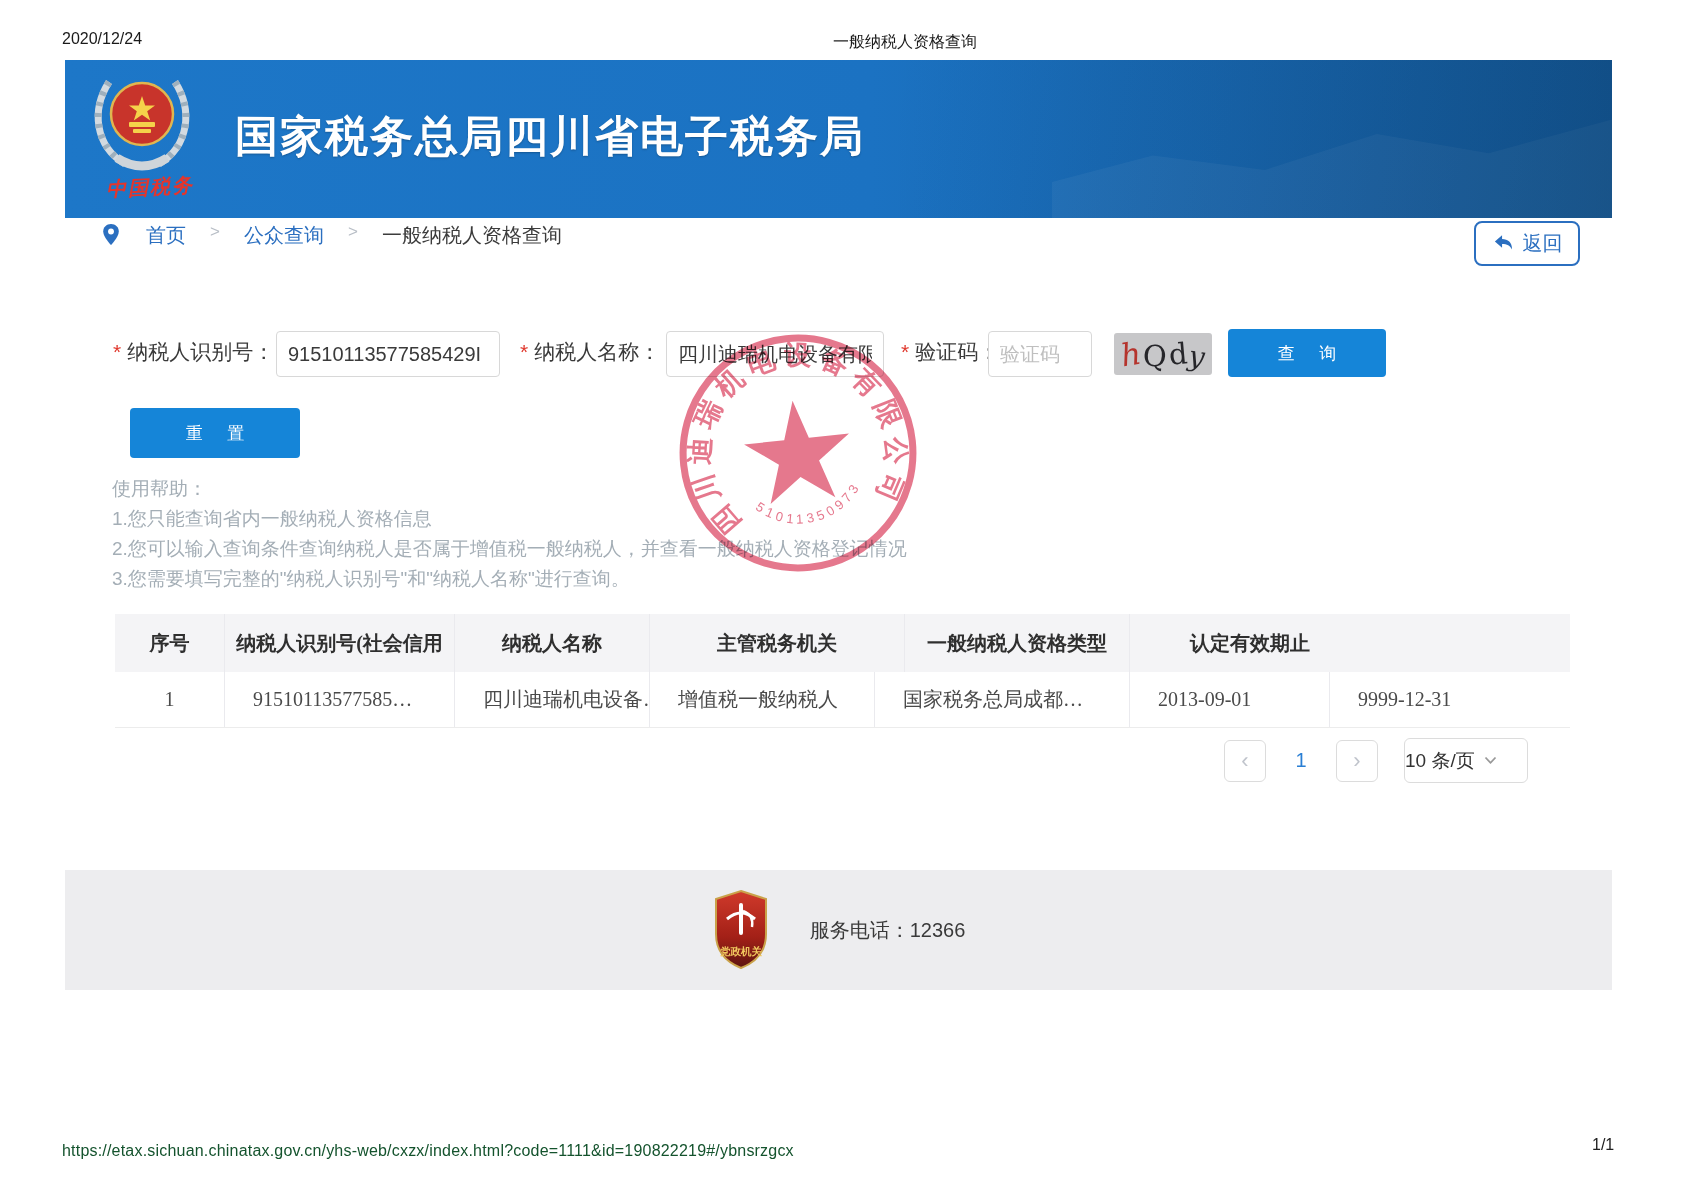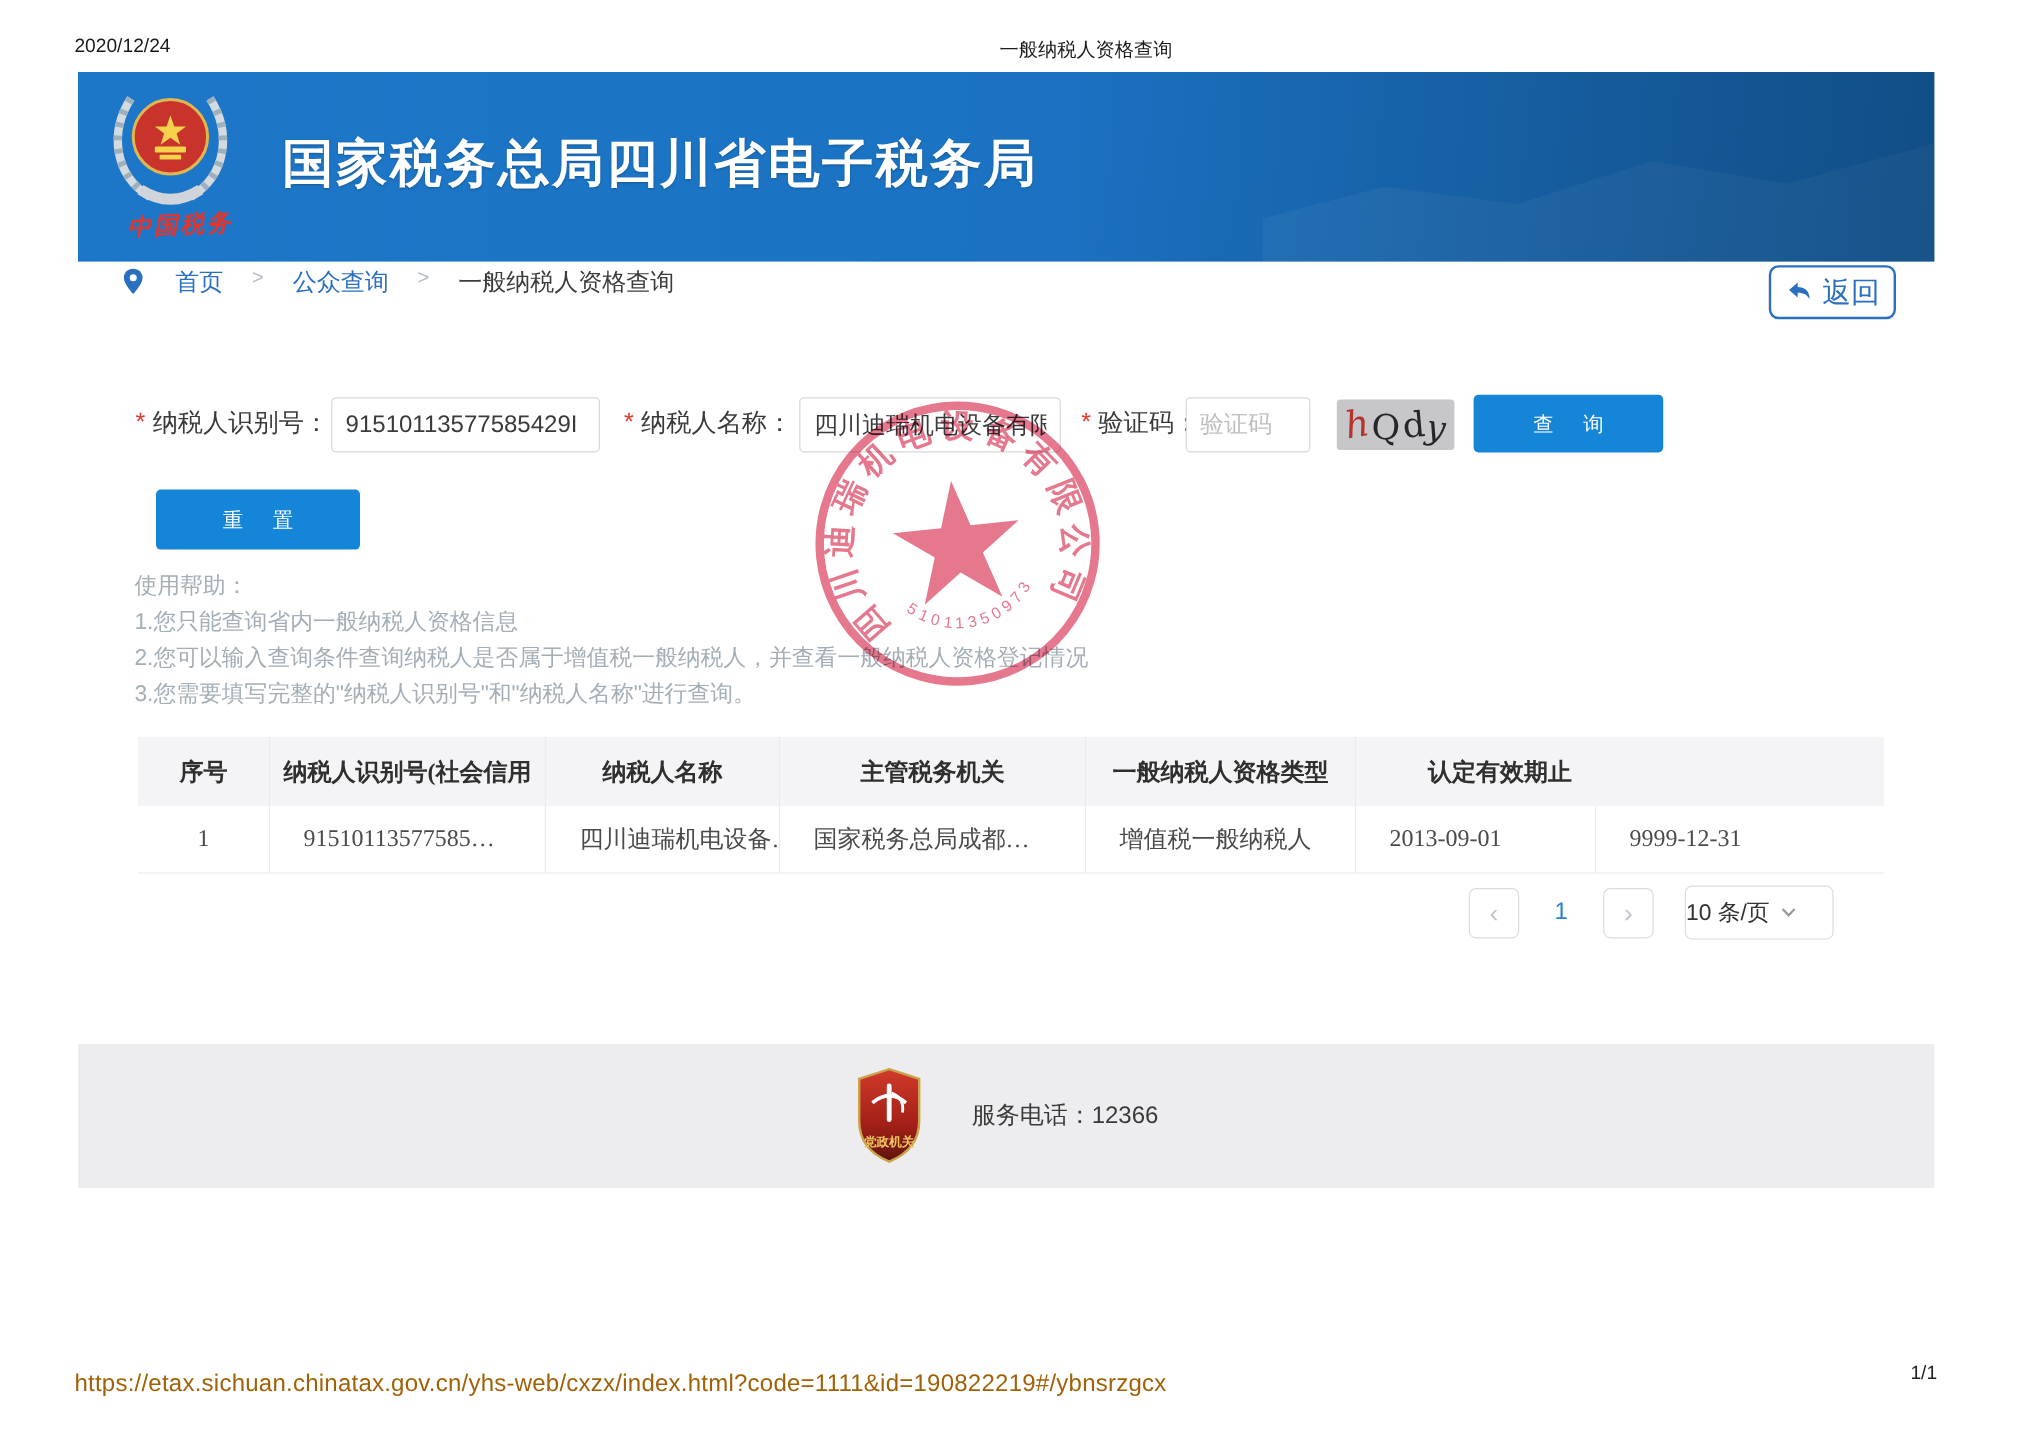--- a/index.html
+++ b/index.html
@@ -5,21 +5,21 @@
   * { margin:0; padding:0; box-sizing:border-box; }
   html,body { background:#ffffff; }
   body { width:1697px; height:1200px; position:relative; overflow:hidden;
          font-family:"Liberation Sans", sans-serif; color:#333; }
 
   .abs { position:absolute; }
 
   
   .print-date { left:62px; top:30px; font-size:16px; color:#1a1a1a; }
   .print-title { left:833px; top:32px; font-size:16px; color:#1a1a1a; }
-  .print-url { left:62px; top:1142px; font-size:20px; color:#a16207; letter-spacing:0.2px; }
+  .print-url { left:62px; top:1142px; font-size:16px; color:#14532d; letter-spacing:0.2px; }
   .print-page { left:1592px; top:1136px; font-size:16px; color:#222; }
 
   
   .banner { left:65px; top:60px; width:1547px; height:158px;
             background:linear-gradient(90deg,#1d77c8 0%, #1b72c2 52%, #155f9f 100%);
             overflow:hidden; }
   .banner::after { content:""; position:absolute; right:0; top:0; width:46%; height:100%;
             background:linear-gradient(100deg, rgba(255,255,255,0) 0%, rgba(12,45,90,0.16) 50%, rgba(8,38,76,0.30) 100%); }
   .banner-ridge { position:absolute; right:0; top:38px; width:560px; height:120px;
             background:rgba(255,255,255,0.05);
@@ -34,21 +34,21 @@
             text-shadow:0 1px 2px rgba(0,0,0,0.25); }
 
   
   .breadcrumb { left:100px; top:222px; height:36px; display:flex; gap:24px;
             font-size:20px; }
   .crumb-link { color:#2b6fc0; cursor:pointer; }
   .crumb-sep { color:#b8bec6; font-size:17px; }
   .crumb-current { color:#3c3c3c; }
   .back-btn { left:1474px; top:221px; width:106px; height:45px; background:#fff;
             border:2px solid #2b6fc0; border-radius:8px; display:flex; align-items:center;
-            justify-content:center; gap:8px; color:#2b6fc0; font-size:24px; cursor:pointer; }
+            justify-content:center; gap:8px; color:#2b6fc0; font-size:20px; cursor:pointer; }
 
   
   .field-label { display:flex; align-items:center; gap:6px; font-size:21px; color:#3a3a3a; }
   .req { color:#e0392e; font-size:21px; }
   .txt-input { border:1px solid #d8d8d8; border-radius:4px; height:46px; font-size:20px;
             color:#3a3a3a; padding:0 11px; font-family:"Liberation Sans", sans-serif;
             background:#fff; outline:none; }
   .txt-input::placeholder { color:#bfbfbf; }
   .lbl-id   { left:113px; top:338px; }
   .inp-id   { left:276px; top:331px; width:224px; }
@@ -212,22 +212,22 @@
     <div class="cell c1">纳税人识别号(社会信用</div>
     <div class="cell c2">纳税人名称</div>
     <div class="cell c3">主管税务机关</div>
     <div class="cell c4">一般纳税人资格类型</div>
     <div class="cell c6">认定有效期止</div>
   </div>
   <div class="tbl-row">
     <div class="cell c0">1</div>
     <div class="cell c1">91510113577585…</div>
     <div class="cell c2">四川迪瑞机电设备…</div>
+    <div class="cell c4">增值税一般纳税人</div>
     <div class="cell c3">国家税务总局成都…</div>
-    <div class="cell c4">增值税一般纳税人</div>
     <div class="cell c5">2013-09-01</div>
     <div class="cell c6">9999-12-31</div>
   </div>
 </div>
 
 <div class="abs pager">
   <div class="pg-btn">‹</div>
   <div class="pg-cur">1</div>
   <div class="pg-btn">›</div>
   <div class="pg-size">

